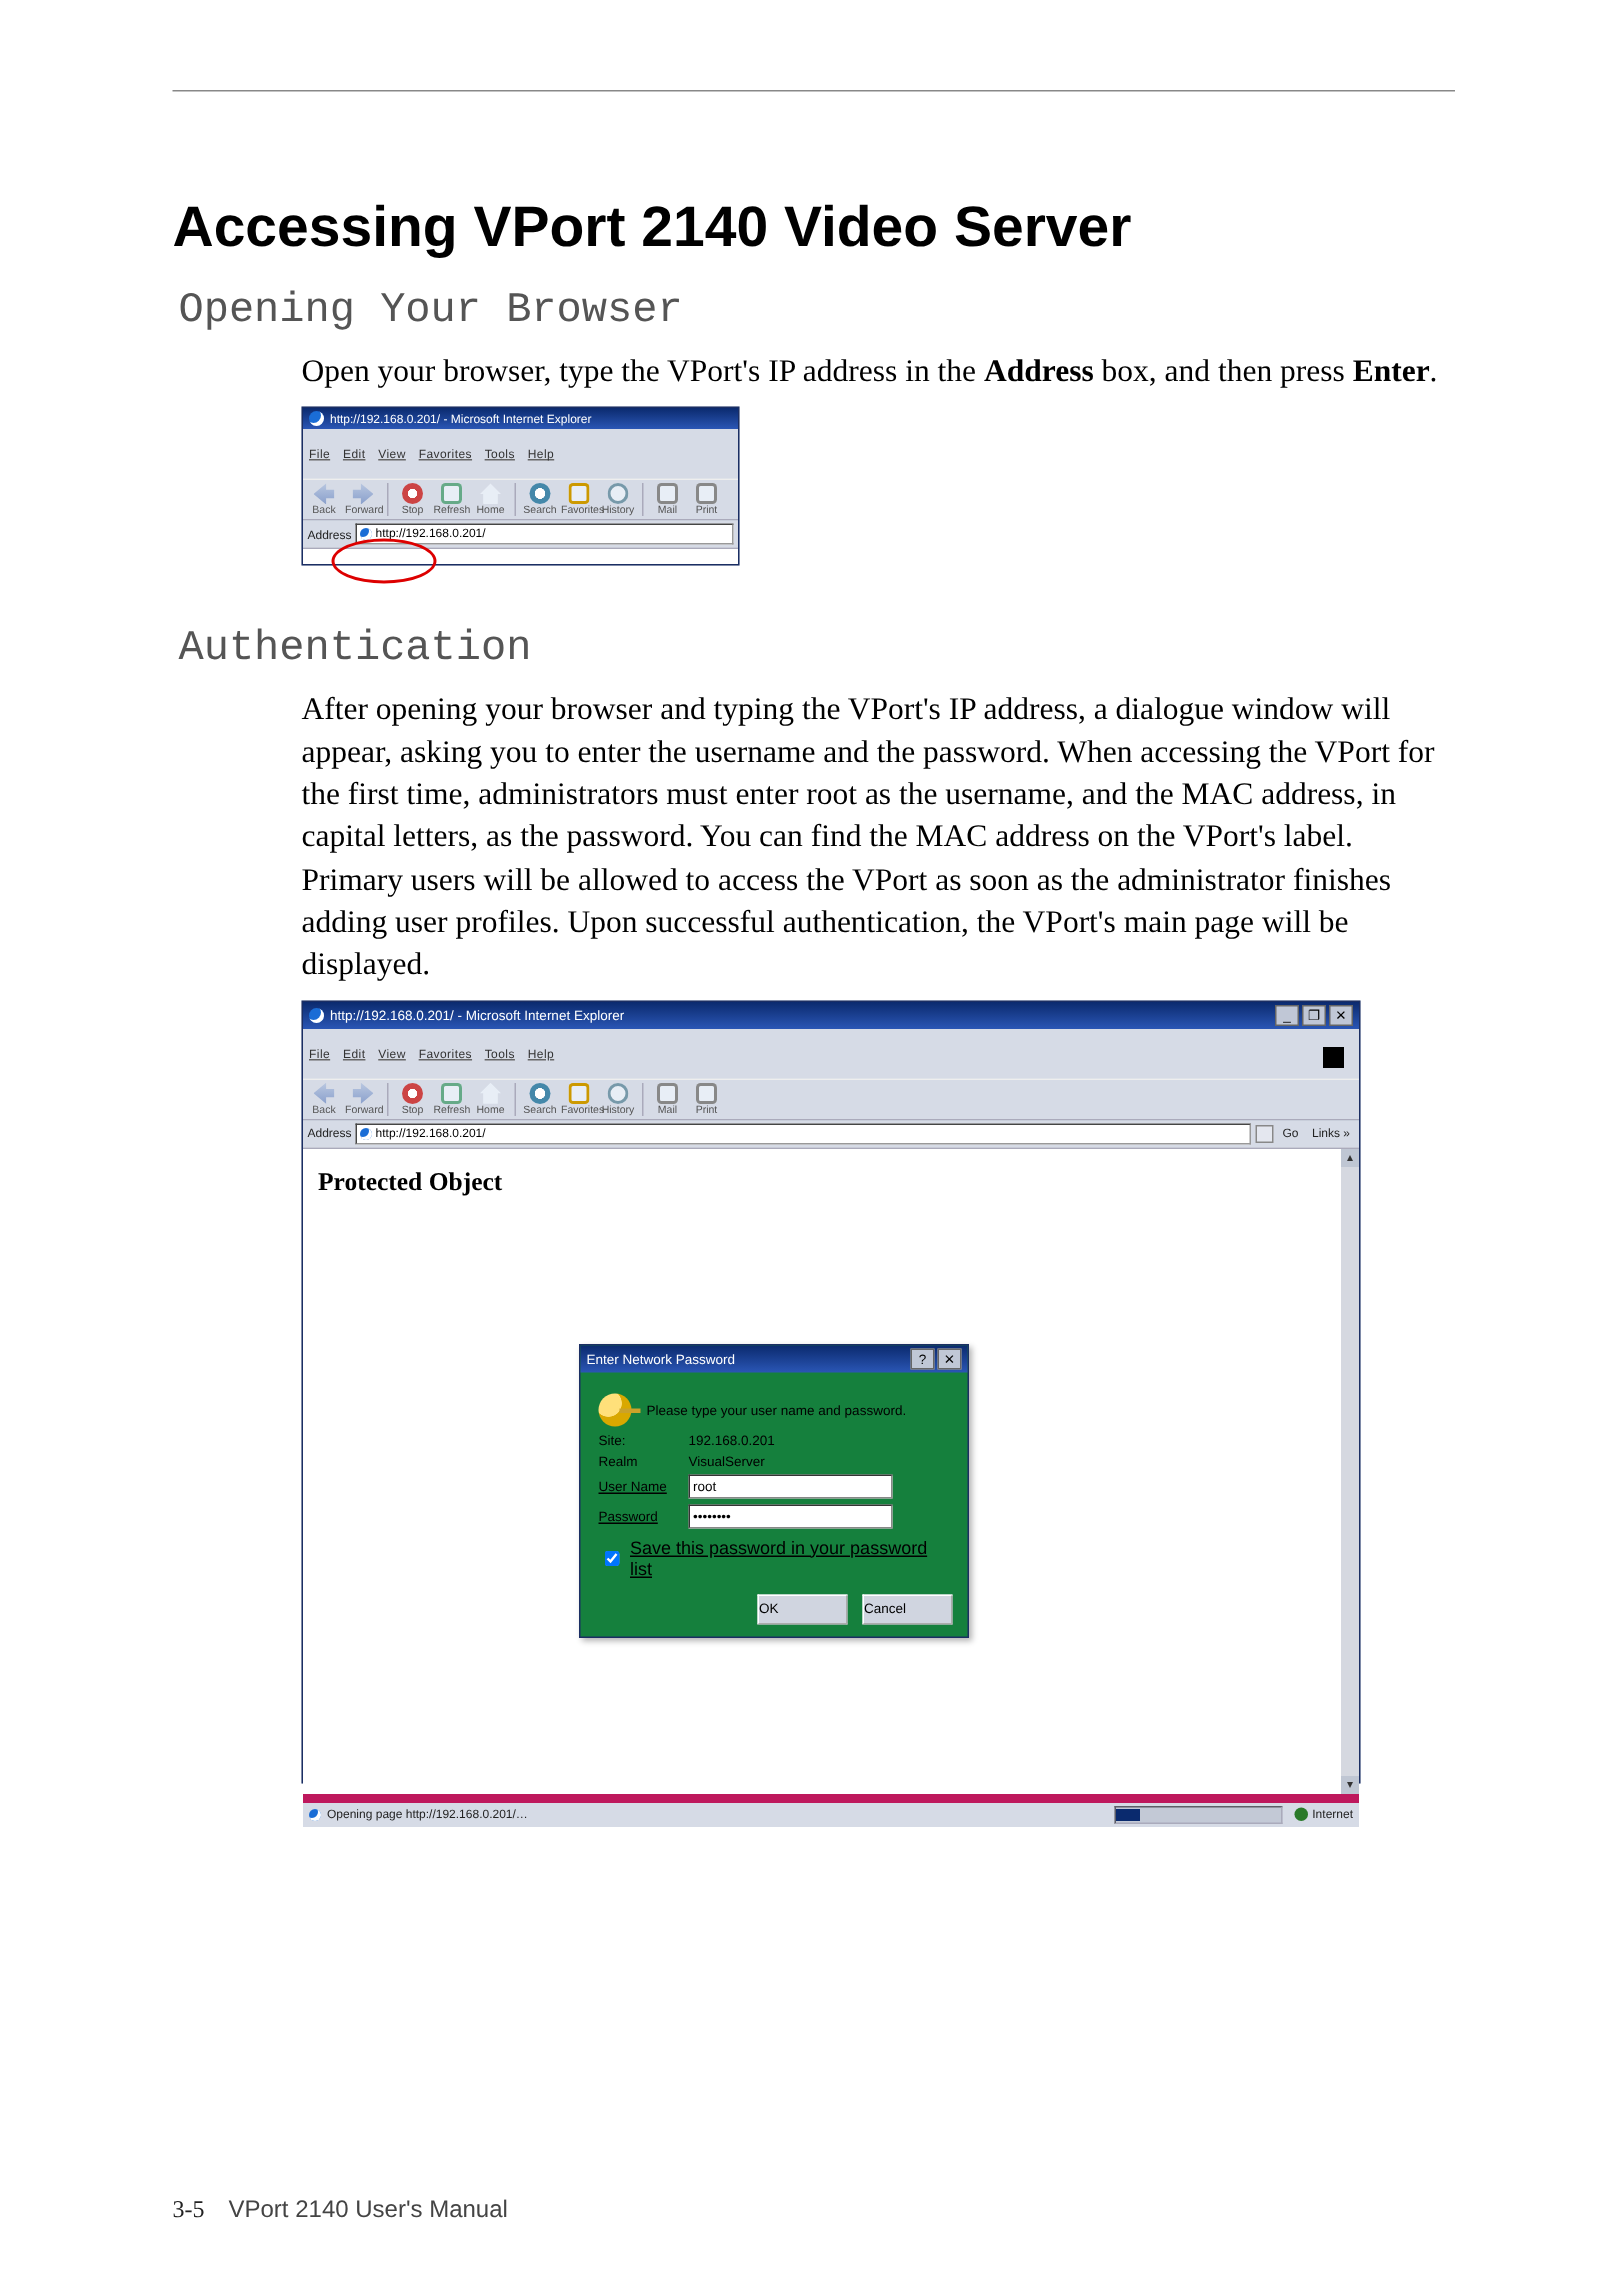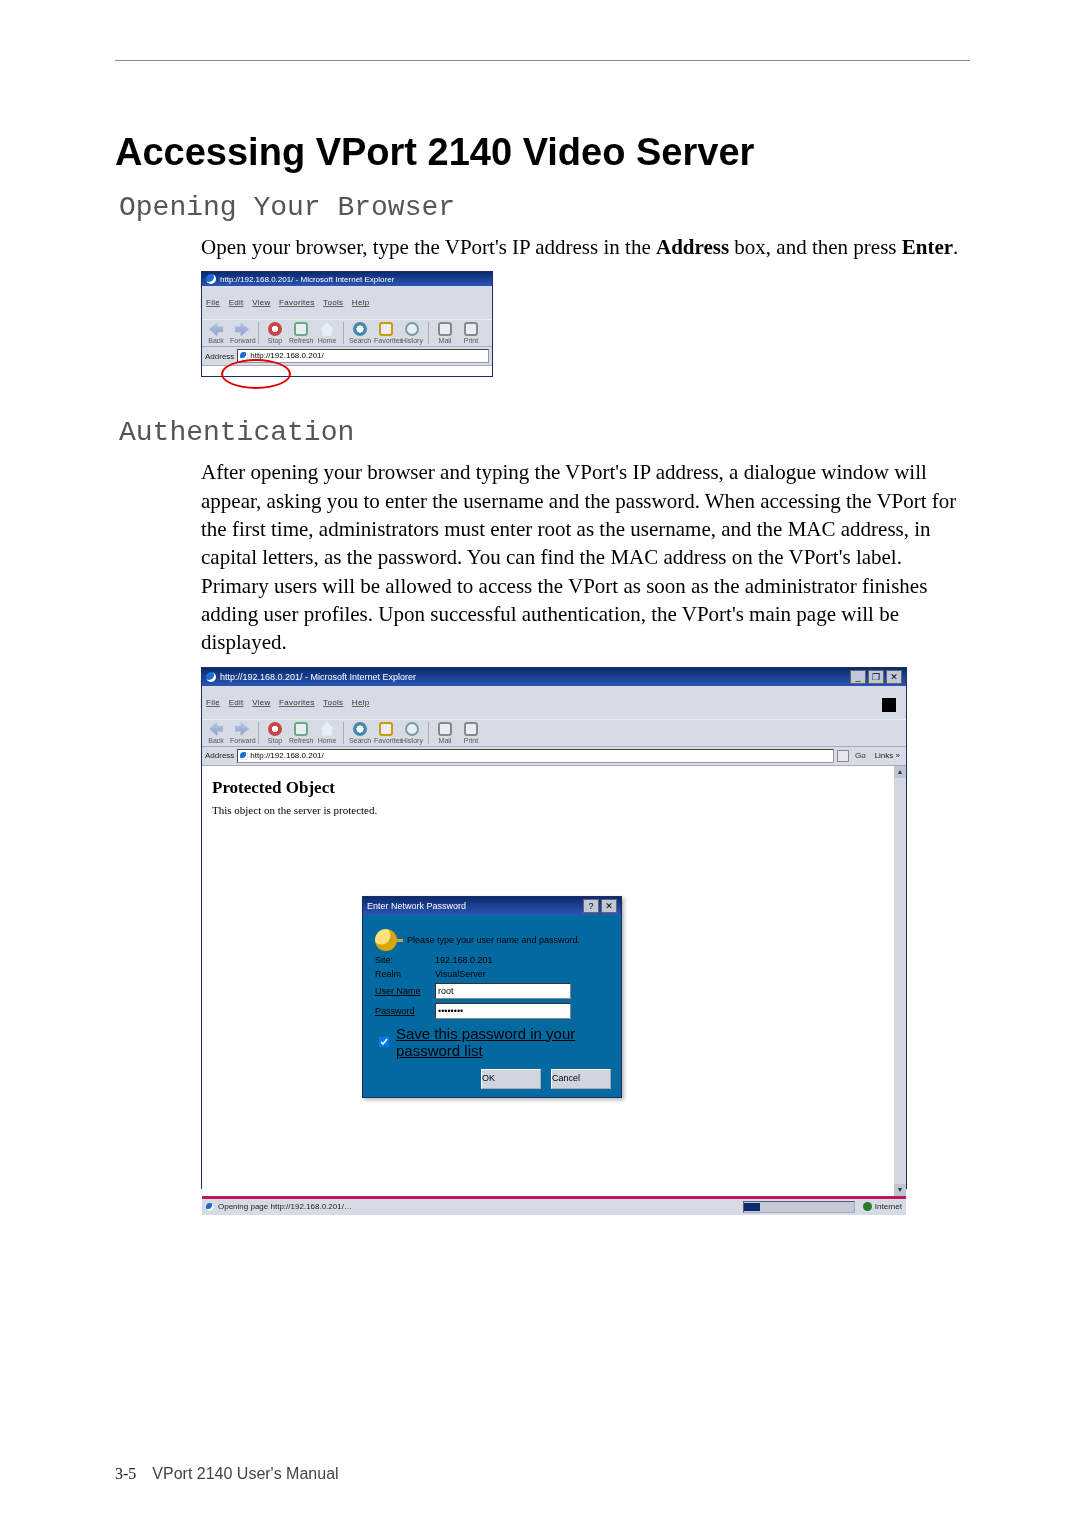--- a/index.html
+++ b/index.html
@@ -179,23 +179,23 @@
   }
   .protected-sub {
     font-family:"Times New Roman",serif;
     font-size:11px;
     padding:0 0 0 10px;
   }
 
   
   .dialog {
     position:absolute;
-    left:160px; top:130px;
+    left:184px; top:130px;
     width:258px;
-    background:#0369a1;
+    background:#15803d;
     border:1px solid #1b2e63;
     font-size:9px;
     color:#000;
     box-shadow: 2px 2px 4px rgba(0,0,0,.3);
   }
   .dialog .titlebar {
     background: linear-gradient(#0b2a6e,#2a56b5);
     color:#fff;
     padding:2px 4px;
     display:flex;
@@ -233,39 +233,39 @@
   .dialog .val { font-size:9px; }
   .dialog input[type=text], .dialog input[type=password]{
     width:130px; height:14px;
     border:1px inset #888;
     background:#fff;
     font-size:9px;
     padding:0 2px;
   }
   .dialog .chk { display:flex; align-items:center; gap:4px; margin:6px 0 2px 0; }
   .dialog .chk input { width:10px; height:10px; }
-  .dialog .chk label { font-size:15px; text-decoration:underline; text-underline-offset:1px; }
+  .dialog .chk label { font-size:12px; text-decoration:underline; text-underline-offset:1px; }
   .dialog .btns { display:flex; justify-content:flex-end; gap:10px; margin-top:10px; }
   .dialog .btn {
     width:58px; height:18px;
     background:#d0d5e0;
     border:1px outset #fff;
     font-size:9px;
     line-height:16px;
   }
 
   .statusbar {
     background:#d6dbe6;
     color:#222;
     font-size:8px;
     padding:2px 4px;
     display:flex;
     justify-content:space-between;
     align-items:center;
-    border-top:3px solid #be185d;
+    border-top:6px solid #be185d;
   }
   .statusbar .pbar {
     width:110px; height:10px; background:#c3c9d6;
     border:1px inset #aab; display:flex; align-items:center;
   }
   .statusbar .pbar .fill { width:16px; height:8px; background:#0a2a6e; }
   .statusbar .zone { display:flex; align-items:center; gap:3px; }
   .statusbar .globe {
     width:9px; height:9px; background:#2a7a2a; border-radius:50%;
   }
@@ -388,21 +388,20 @@
         <span class="ie-logo"></span>
         <span>http://192.168.0.201/</span>
       </div>
       <span style="width:10px;height:10px;border:1px solid #888;background:#e4e7ef;"></span>
       <span class="go">Go</span>
       <span class="links">Links »</span>
     </div>
 
     <div class="content-area">
       <div class="protected-title">Protected Object</div>
-      <div class="protected-sub">This object on the server is protected.</div>
 
       <div class="dialog">
         <div class="titlebar">
           <span>Enter Network Password</span>
           <div class="winbtns">
             <div class="winbtn">?</div>
             <div class="winbtn">✕</div>
           </div>
         </div>
         <div class="body">

